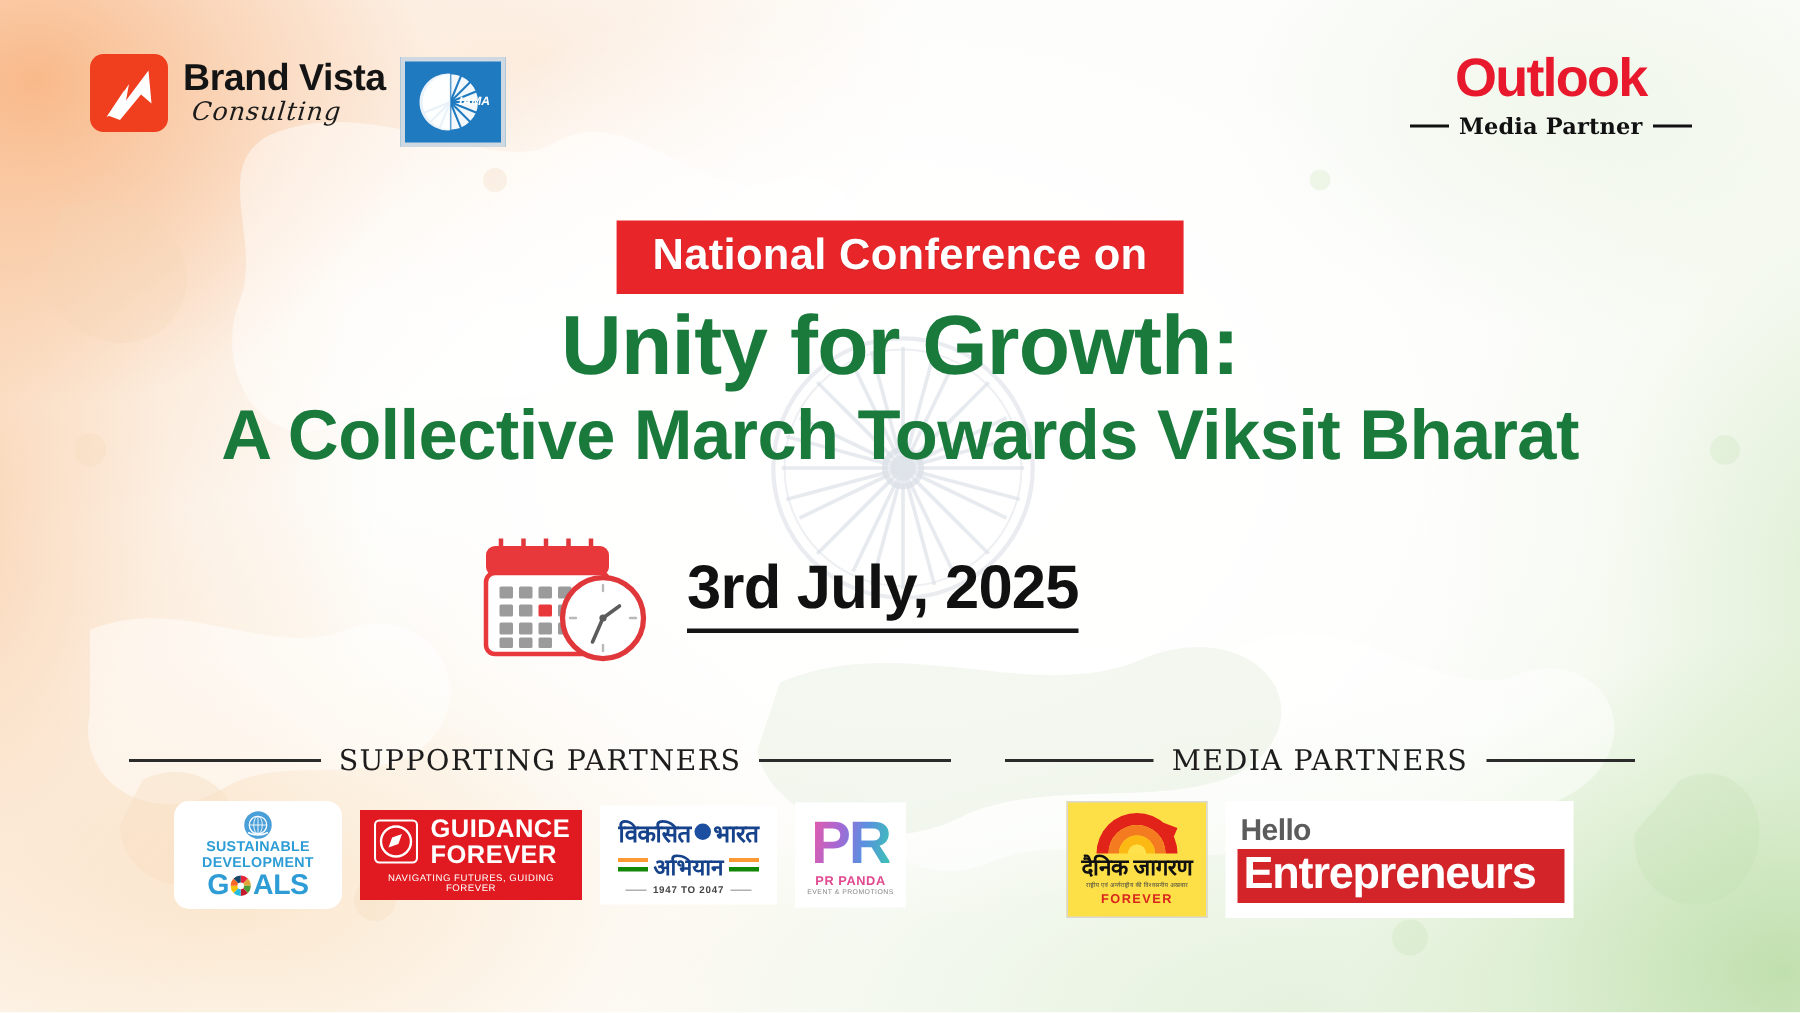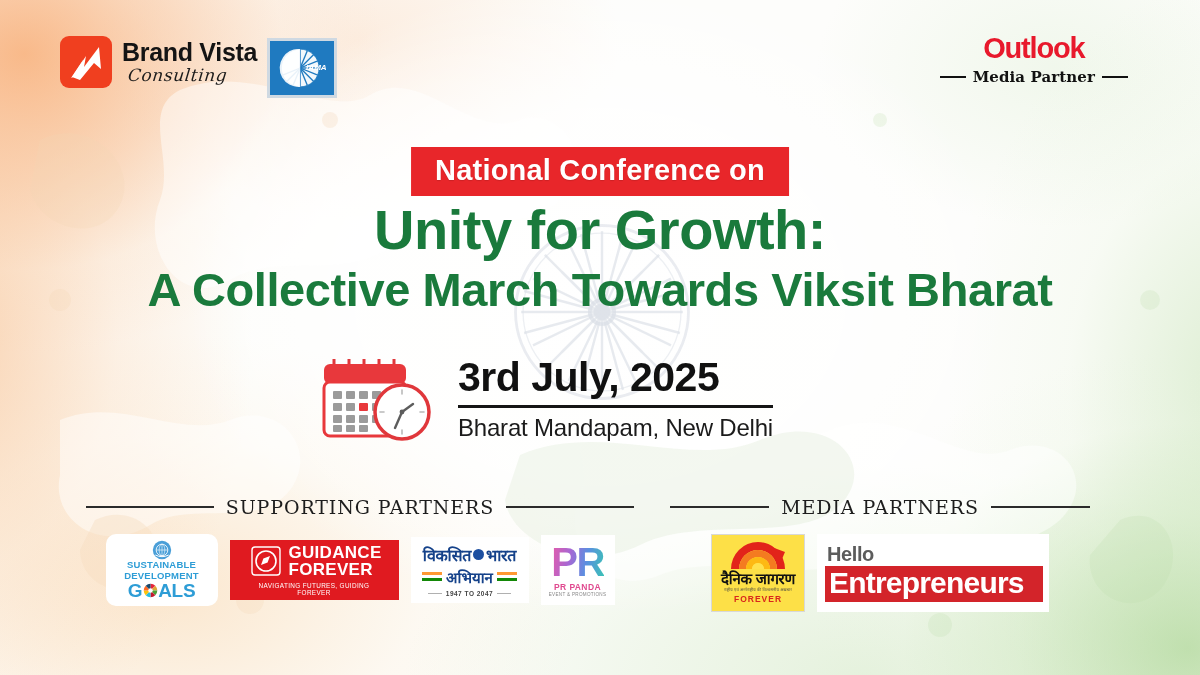--- a/index.html
+++ b/index.html
@@ -50,21 +50,21 @@
   .bv-sub {
     font-family:"DejaVu Serif", serif; font-style:italic; font-size:17px; color:#1b1b1b;
     margin-top:2px; margin-left:6px; letter-spacing:.6px; transform:skewX(-6deg);
   }
 
   .iama { position:absolute; left:267px; top:38px; width:70px; height:60px;
           background:#1f7ac0; border:3px solid #cfd9e2; display:flex; align-items:center; justify-content:center; }
   .iama svg { width:100%; height:100%; }
 
   .outlook { position:absolute; right:72px; top:34px; text-align:center; }
-  .ol-word { font-size:29px; font-weight:bold; color:#e8192c; letter-spacing:-1.2px; line-height:1; font-family:"Liberation Sans", sans-serif; }
+  .ol-word { font-size:36px; font-weight:bold; color:#e8192c; letter-spacing:-1.2px; line-height:1; font-family:"Liberation Sans", sans-serif; }
   .ol-row { display:flex; align-items:center; justify-content:center; gap:7px; margin-top:5px; }
   .ol-rule { height:1.5px; background:#111; width:26px; }
   .ol-sub { font-family:"DejaVu Serif", serif; font-weight:bold; font-size:15px; color:#111; letter-spacing:.1px; white-space:nowrap; }
 
   
   .kicker {
     position:absolute; left:50%; transform:translateX(-50%); top:147px;
     background:#e8262a; color:#fff; font-size:29px; font-weight:bold;
     padding:7px 24px 9px; letter-spacing:.2px; white-space:nowrap;
     text-shadow:0 1px 1px rgba(0,0,0,.12);
@@ -97,22 +97,22 @@
 
   
   .logo-sdg { width:112px; height:72px; background:#fff; border-radius:10px; display:flex; flex-direction:column;
               align-items:center; justify-content:center; padding:4px 2px; flex:none; }
   .sdg-un { width:20px; height:20px; }
   .sdg-l1, .sdg-l2 { font-size:9.5px; font-weight:bold; color:#2e9dd6; letter-spacing:.2px; line-height:1.1; }
   .sdg-goals { display:flex; align-items:center; font-size:19px; font-weight:bold; color:#2e9dd6; line-height:1; letter-spacing:-.3px; }
   .sdg-wheel { width:15px; height:15px; margin:0 .5px; }
 
   
-  .logo-gf { width:169px; height:60px; background:#e01a20; display:flex; flex-direction:column; justify-content:center;
-             padding:6px 21px; flex:none; }
+  .logo-gf { width:148px; height:60px; background:#e01a20; display:flex; flex-direction:column; justify-content:center;
+             padding:6px 9px; flex:none; }
   .gf-top { display:flex; align-items:center; gap:8px; }
   .gf-compass { width:30px; height:30px; flex:none; }
   .gf-words { line-height:1.02; }
   .gf-w1, .gf-w2 { font-size:17px; font-weight:bold; color:#fff; letter-spacing:.3px; display:block; }
   .gf-tag { font-size:6.4px; color:#fff; letter-spacing:.35px; margin-top:4px; text-align:center; }
 
   
   .logo-vb { width:118px; height:66px; background:#fff; display:flex; flex-direction:column; align-items:center;
              justify-content:center; flex:none; position:relative; }
   .vb-r1 { display:flex; align-items:center; gap:2px; }
@@ -326,21 +326,20 @@
         <g stroke="#5c5c5c" stroke-width="2.4" stroke-linecap="round">
           <line x1="86" y1="60" x2="97" y2="52"></line>
             <line x1="86" y1="60" x2="79" y2="76"></line>
         </g>
         <circle cx="86" cy="60" r="2.4" fill="#5c5c5c"></circle>
       </svg>
     </div>
     <div class="dateinfo">
       <div class="date-main nowrap">3rd July, 2025</div>
       <div class="date-rule"></div>
-      <div class="date-venue nowrap">Bharat Mandapam, New Delhi</div>
     </div>
   </div>
 
   <div class="psection support">
     <div class="phead">
       <span class="line"></span>
       <span class="txt">SUPPORTING PARTNERS</span>
       <span class="line"></span>
     </div>
     <div class="plogos">

